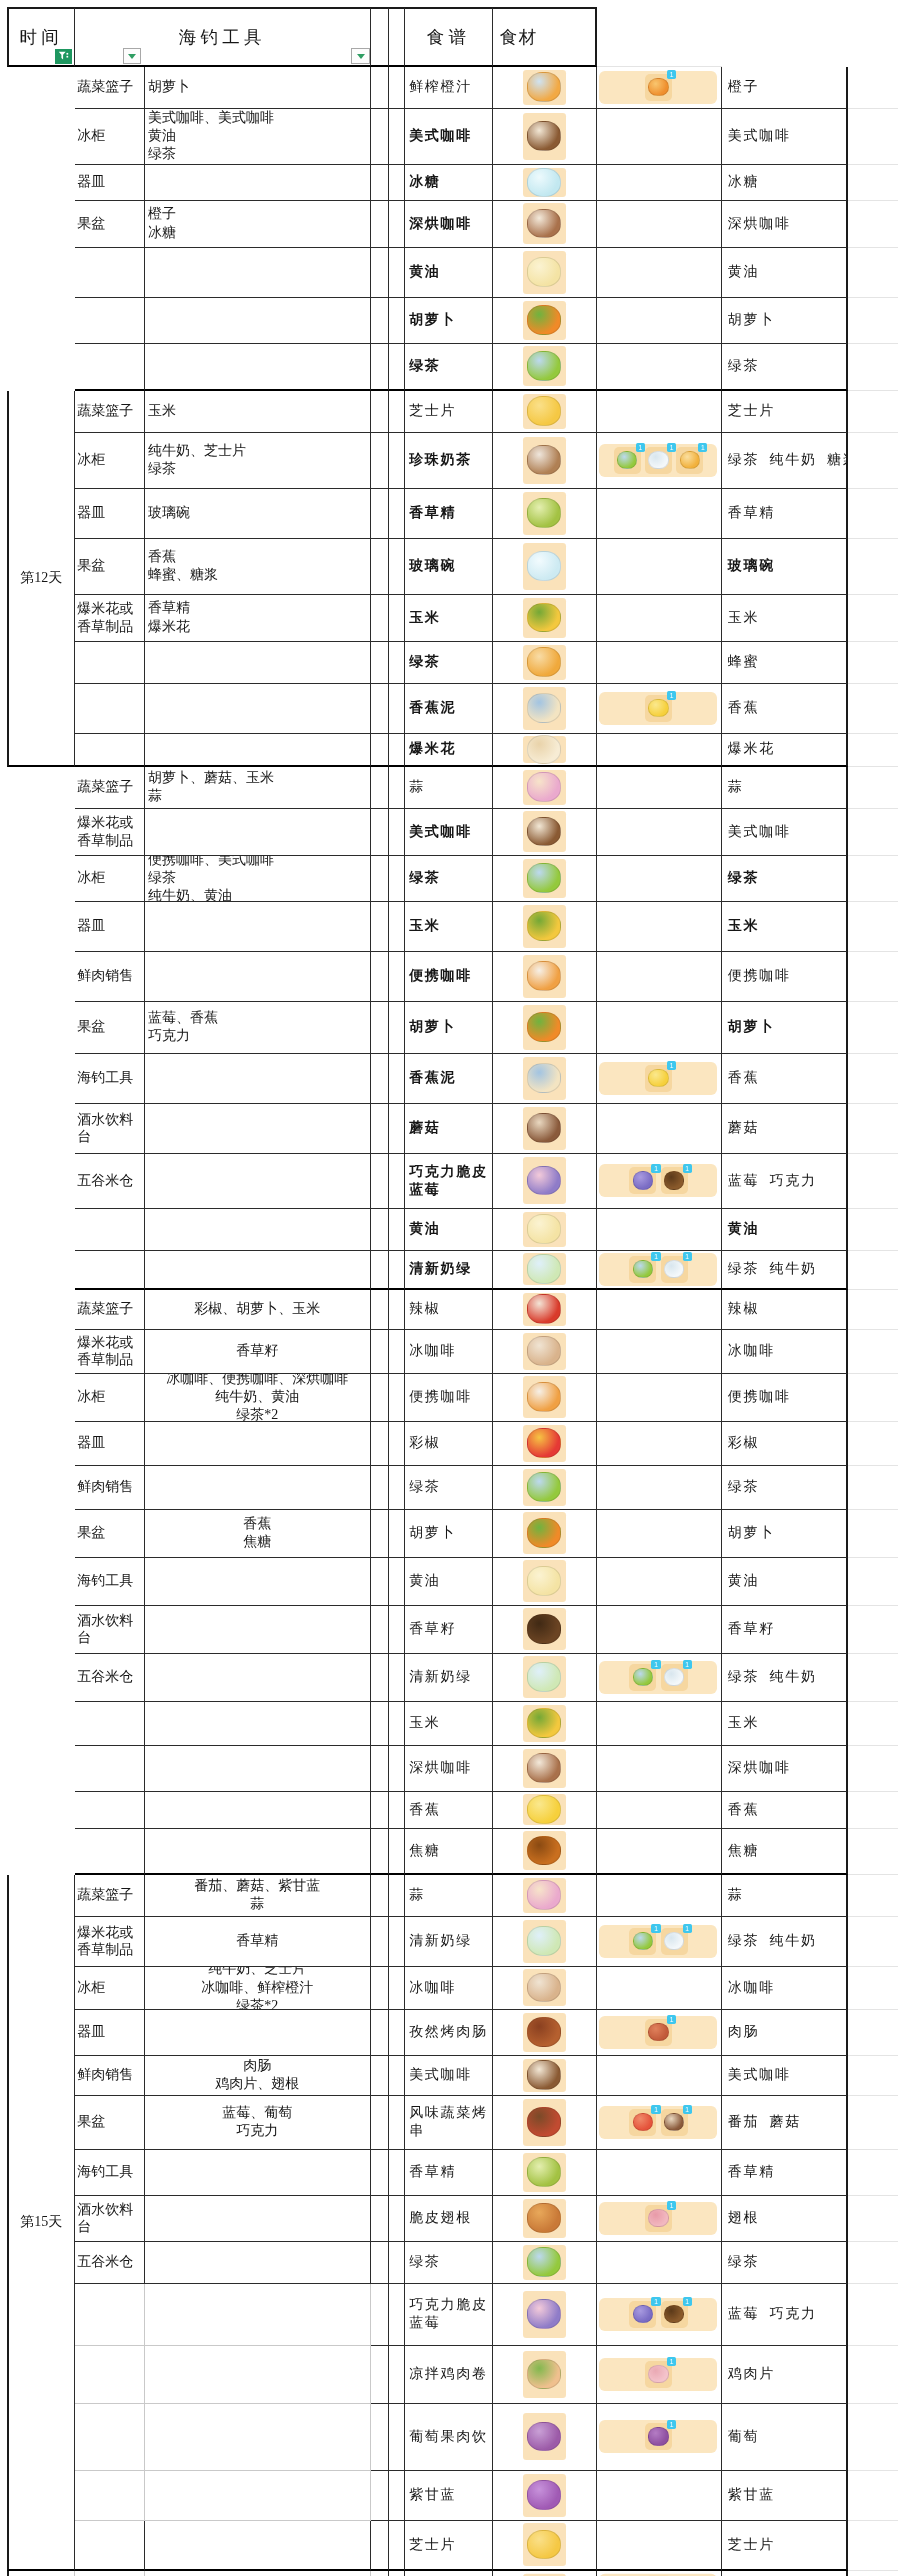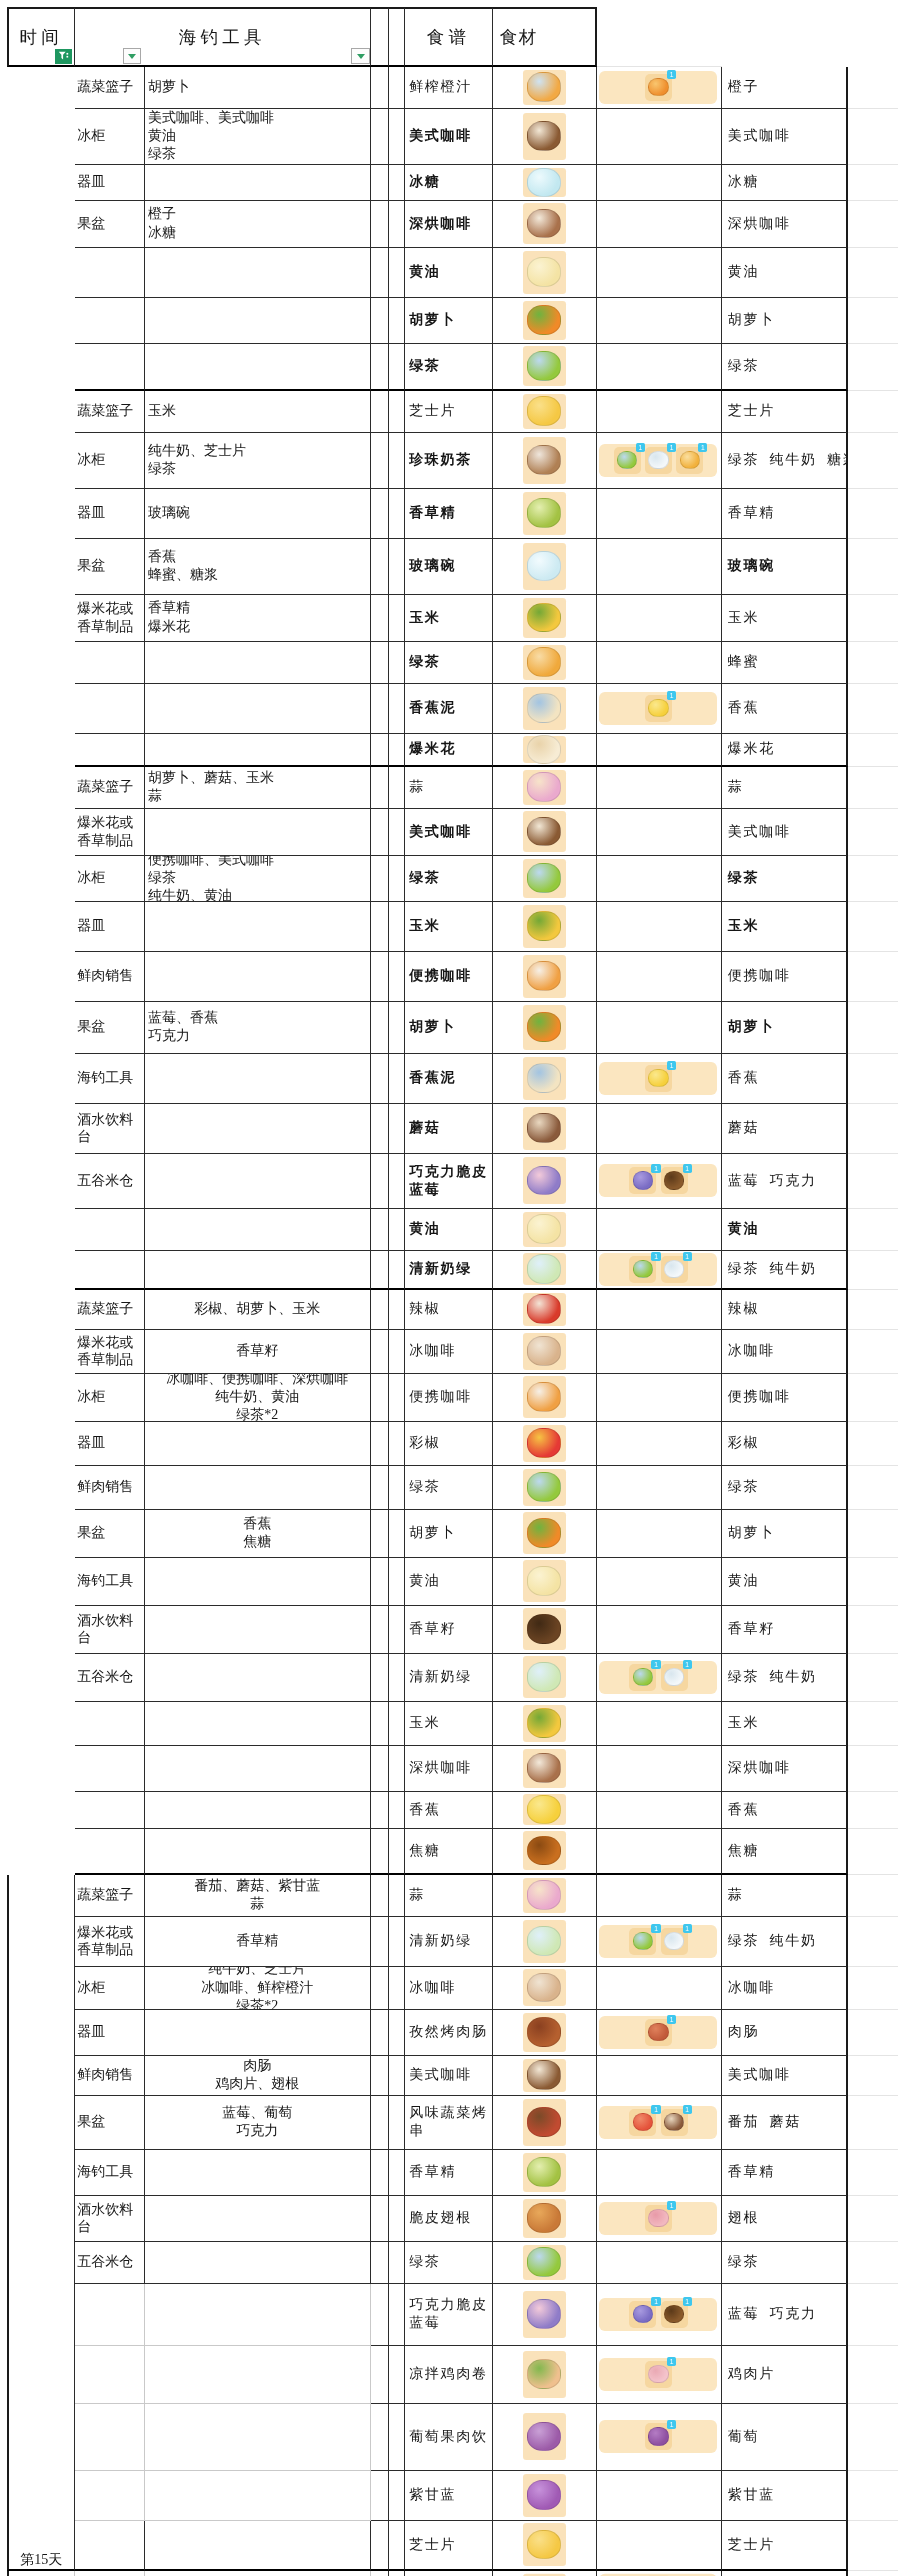--- a/index.html
+++ b/index.html
@@ -219,20 +219,23 @@
         <div class="cell icon-cell day-last" style="grid-area: 7 / 7;">
           <span class="tile" style="height: 40px;">
             <span class="blob" style="background: radial-gradient(circle at 35% 30%, rgb(188, 217, 240), rgb(148, 201, 61) 68%);"></span>
           </span>
         </div>
         <div class="cell recipe-cell day-last" style="grid-area: 7 / 8;"></div>
         <div class="cell col-i mats-cell day-last" style="grid-area: 7 / 9;"><span>绿茶</span></div>
         <div class="cell filler" style="grid-area: 7 / 10;"></div>
       </div>
       <div class="grid" style="grid-template-rows: 42px 56px 50px 56px 47px 42px 50px 33px;">
+        <div class="cell col-a time-cell day-last" style="grid-area: 1 / 1 / span 8;">
+          <span>第12天</span>
+        </div>
         <div class="cell label-cell" style="grid-area: 1 / 2;">
           <span>蔬菜篮子</span>
         </div>
         <div class="cell ing-cell" style="grid-area: 1 / 3;">
           <span>玉米</span>
         </div>
         <div class="cell" style="grid-area: 1 / 4;"></div>
         <div class="cell" style="grid-area: 1 / 5;"></div>
         <div class="cell name-cell" style="grid-area: 1 / 6;">
           <span>芝士片</span>
@@ -847,21 +850,21 @@
         <div class="cell icon-cell day-last" style="grid-area: 13 / 7;">
           <span class="tile" style="height: 39px;">
             <span class="blob" style="background: radial-gradient(circle at 35% 30%, rgb(138, 74, 18), rgb(201, 111, 31) 68%);"></span>
           </span>
         </div>
         <div class="cell recipe-cell day-last" style="grid-area: 13 / 8;"></div>
         <div class="cell col-i mats-cell day-last" style="grid-area: 13 / 9;"><span>焦糖</span></div>
         <div class="cell filler" style="grid-area: 13 / 10;"></div>
       </div>
       <div class="grid" style="grid-template-rows: 42px 50px 43px 46px 40px 54px 46px 46px 42px 62px 58px 67px 50px 50px;">
-        <div class="cell col-a time-cell day-last" style="grid-area: 1 / 1 / span 14; align-items: flex-end;">
+        <div class="cell col-a time-cell day-last" style="grid-area: 1 / 1 / span 14;">
           <span>第15天</span>
         </div>
         <div class="cell label-cell" style="grid-area: 1 / 2;">
           <span>蔬菜篮子</span>
         </div>
         <div class="cell ing-cell ing-center" style="grid-area: 1 / 3;">
           <span>番茄、蘑菇、紫甘蓝</span>
           <span>蒜</span>
         </div>
         <div class="cell" style="grid-area: 1 / 4;"></div>

